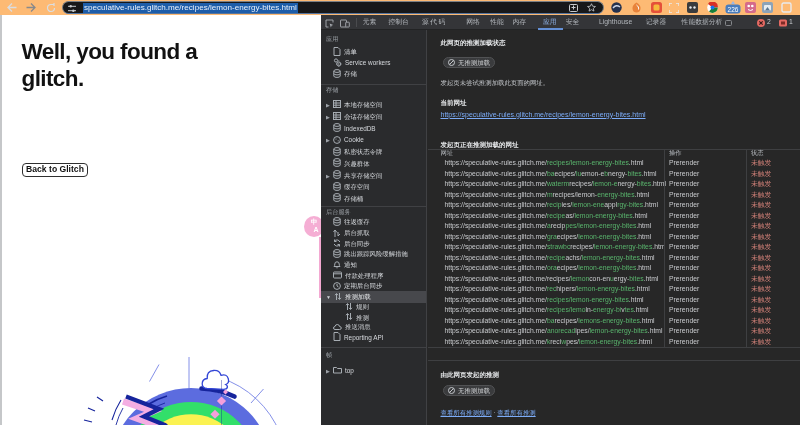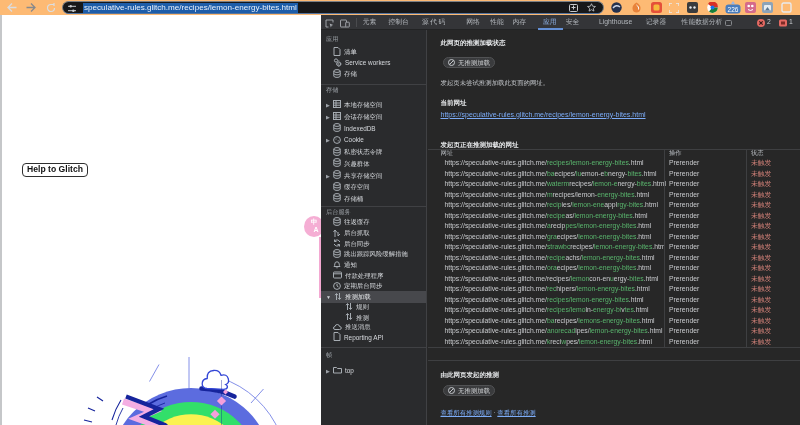--- a/index.html
+++ b/index.html
@@ -112,21 +112,22 @@
       <rect width="11" height="11" rx="2" fill="#8da3b8"></rect>
       <rect x="2" y="3" width="7" height="5.5" rx="1" fill="#e6edf3"></rect>
       <path d="M3 8.5 L5.5 5 L8 8.5 Z" fill="#5e7891"></path>
     </svg>
   <svg class="abs" style="left:781px;top:2px" width="11" height="11">
       <rect x="1" y="1" width="9" height="9" rx="1.5" stroke="#e8eaed" stroke-width="1.4" fill="none"></rect>
     </svg>
 </div>
 
 <div id="page">
-  <div id="btn">Help to Glitch</div>
+  <h1>Well, you found a<br>glitch.</h1>
+  <div id="btn">Back to Glitch</div>
   <svg class="abs" style="left:55px;top:315px" width="266" height="95" viewBox="0 0 266 95">
 
     <path d="M163.7 48 A96 96 0 0 1 223 103.3" fill="none" stroke="#6473e2" stroke-width="0.8"></path>
     <path d="M102 34.5 L92.5 51.5" stroke="#6473e2" stroke-width="0.8" fill="none"></path>
     <path d="M132 27 V58" stroke="#6473e2" stroke-width="0.8"></path>
       <path d="M132 58 V92" stroke="#2d3fb0" stroke-width="0.6" opacity="0.75"></path>
     <path d="M194 73 L206.5 59" stroke="#6473e2" stroke-width="0.8"></path>
     <circle cx="134" cy="139.3" r="81.3" fill="#5c6cdf"></circle>
     <circle cx="134" cy="139.3" r="67.3" fill="#32df6a"></circle>
     <circle cx="134" cy="139.3" r="55" fill="#fbf251"></circle>

